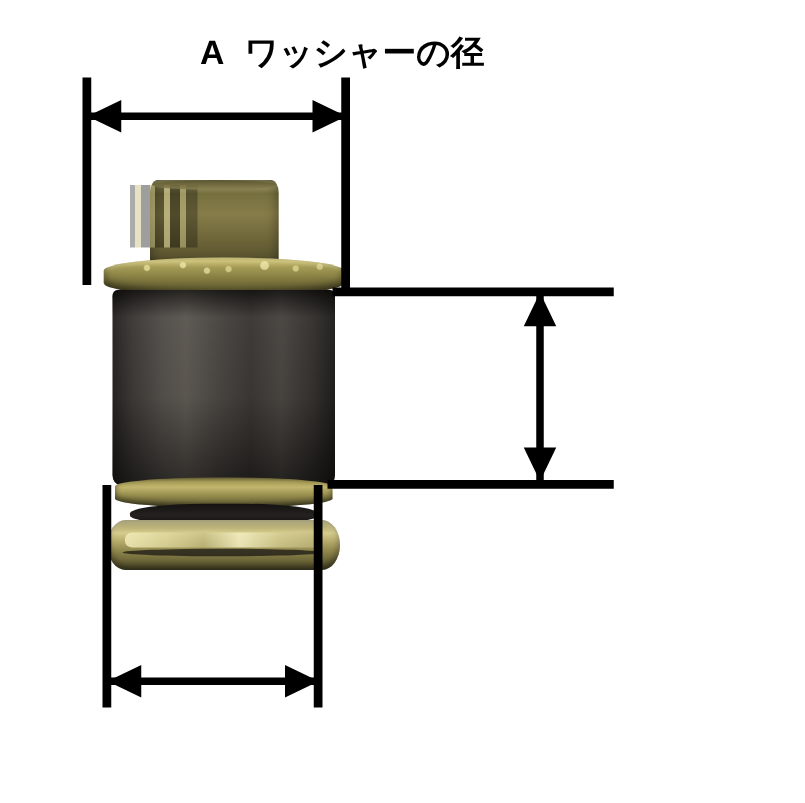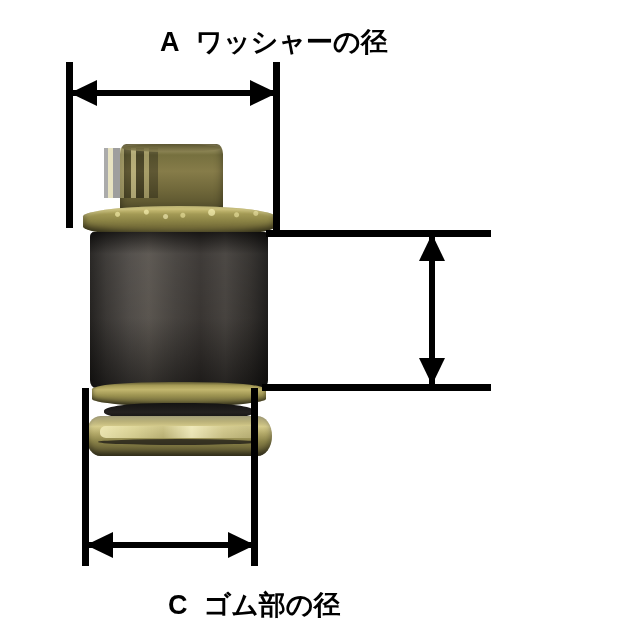--- a/index.html
+++ b/index.html
@@ -307,17 +307,14 @@
   <div class="head head-up" style="left:419px; top:234px;"></div>
   <div class="head head-down" style="left:419px; top:358px;"></div>
 
 
   <div class="tick-v" style="left:82px; top:388px; height:178px;"></div>
   <div class="tick-v" style="left:251px; top:388px; height:178px;"></div>
   <div class="shaft-h" style="left:88px; top:542px; width:168px;"></div>
   <div class="head head-left" style="left:86px; top:532px;"></div>
   <div class="head head-right" style="left:228px; top:532px;"></div>
 
-  <div class="dim-label" id="label-c">
-    <span class="letter">C</span><span class="jp">ゴム部の径</span>
-  </div>
 
 </div>
 
 </body></html>

